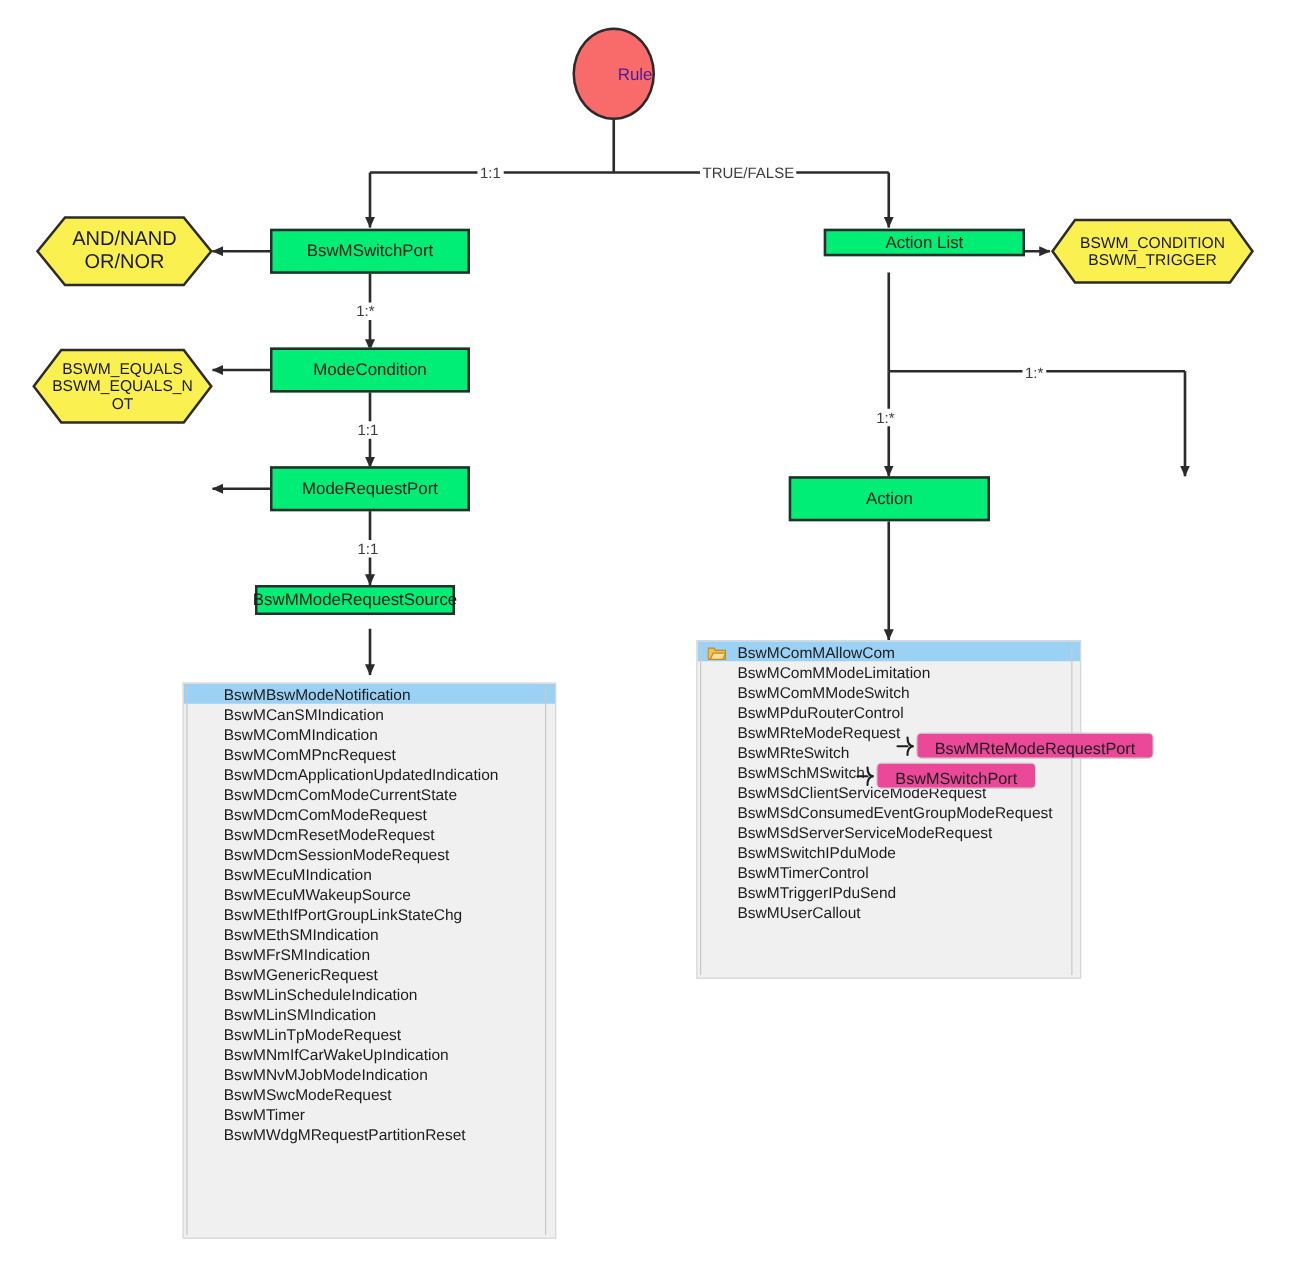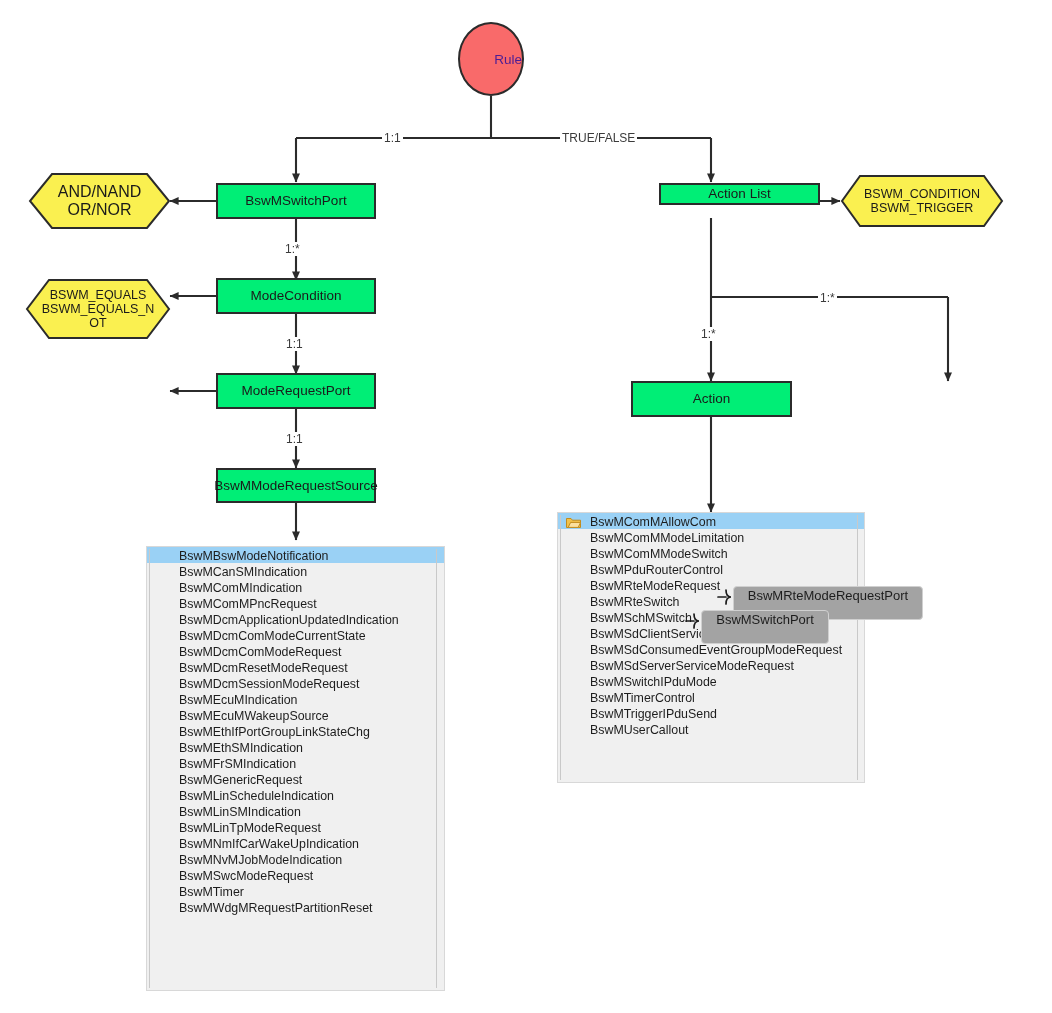--- a/index.html
+++ b/index.html
@@ -58,24 +58,24 @@
   }
 
   
   .folder{
     position:absolute;left:8px;top:3px;width:15px;height:12px;
   }
 
   
   .poplabel{
     position:absolute;box-sizing:border-box;
-    background:#a3a3a3;border:1px solid #d0d0d0;border-radius:4px;
+    background:#ec4899;border:1px solid #d0d0d0;border-radius:4px;
     font-size:13px;color:#1d1d1d;
-    display:flex;align-items:flex-end;justify-content:center;
-    padding:16px 10px;white-space:nowrap;
+    display:flex;align-items:flex-start;justify-content:center;
+    padding:4px 10px;white-space:nowrap;
   }
 </style>
 </head>
 <body>
 
 <div id="canvas">
 
   <svg class="edges" viewBox="0 0 1052 1013">
     <defs>
       <marker id="ah" markerWidth="10" markerHeight="10" refX="8.6" refY="4" orient="auto" markerUnits="userSpaceOnUse">
@@ -128,21 +128,21 @@
   </div>
 
   <div class="gbox" style="left:216px;top:278px;width:160px;height:36px;">
     <span>ModeCondition</span>
   </div>
 
   <div class="gbox" style="left:216px;top:373px;width:160px;height:36px;">
     <span>ModeRequestPort</span>
   </div>
 
-  <div class="gbox" style="left:216px;top:468px;width:160px;height:35px;padding:0 6px;text-align:center;">
+  <div class="gbox" style="left:204px;top:468px;width:160px;height:24px;padding:0 6px;text-align:center;">
     <span>BswMModeRequestSource</span>
   </div>
 
   <div class="gbox" style="left:631px;top:183px;width:161px;height:22px;margin-left:28px;">
     <span>Action List</span>
   </div>
 
   <div class="gbox" style="left:631px;top:381px;width:161px;height:36px;">
     <span>Action</span>
   </div>

